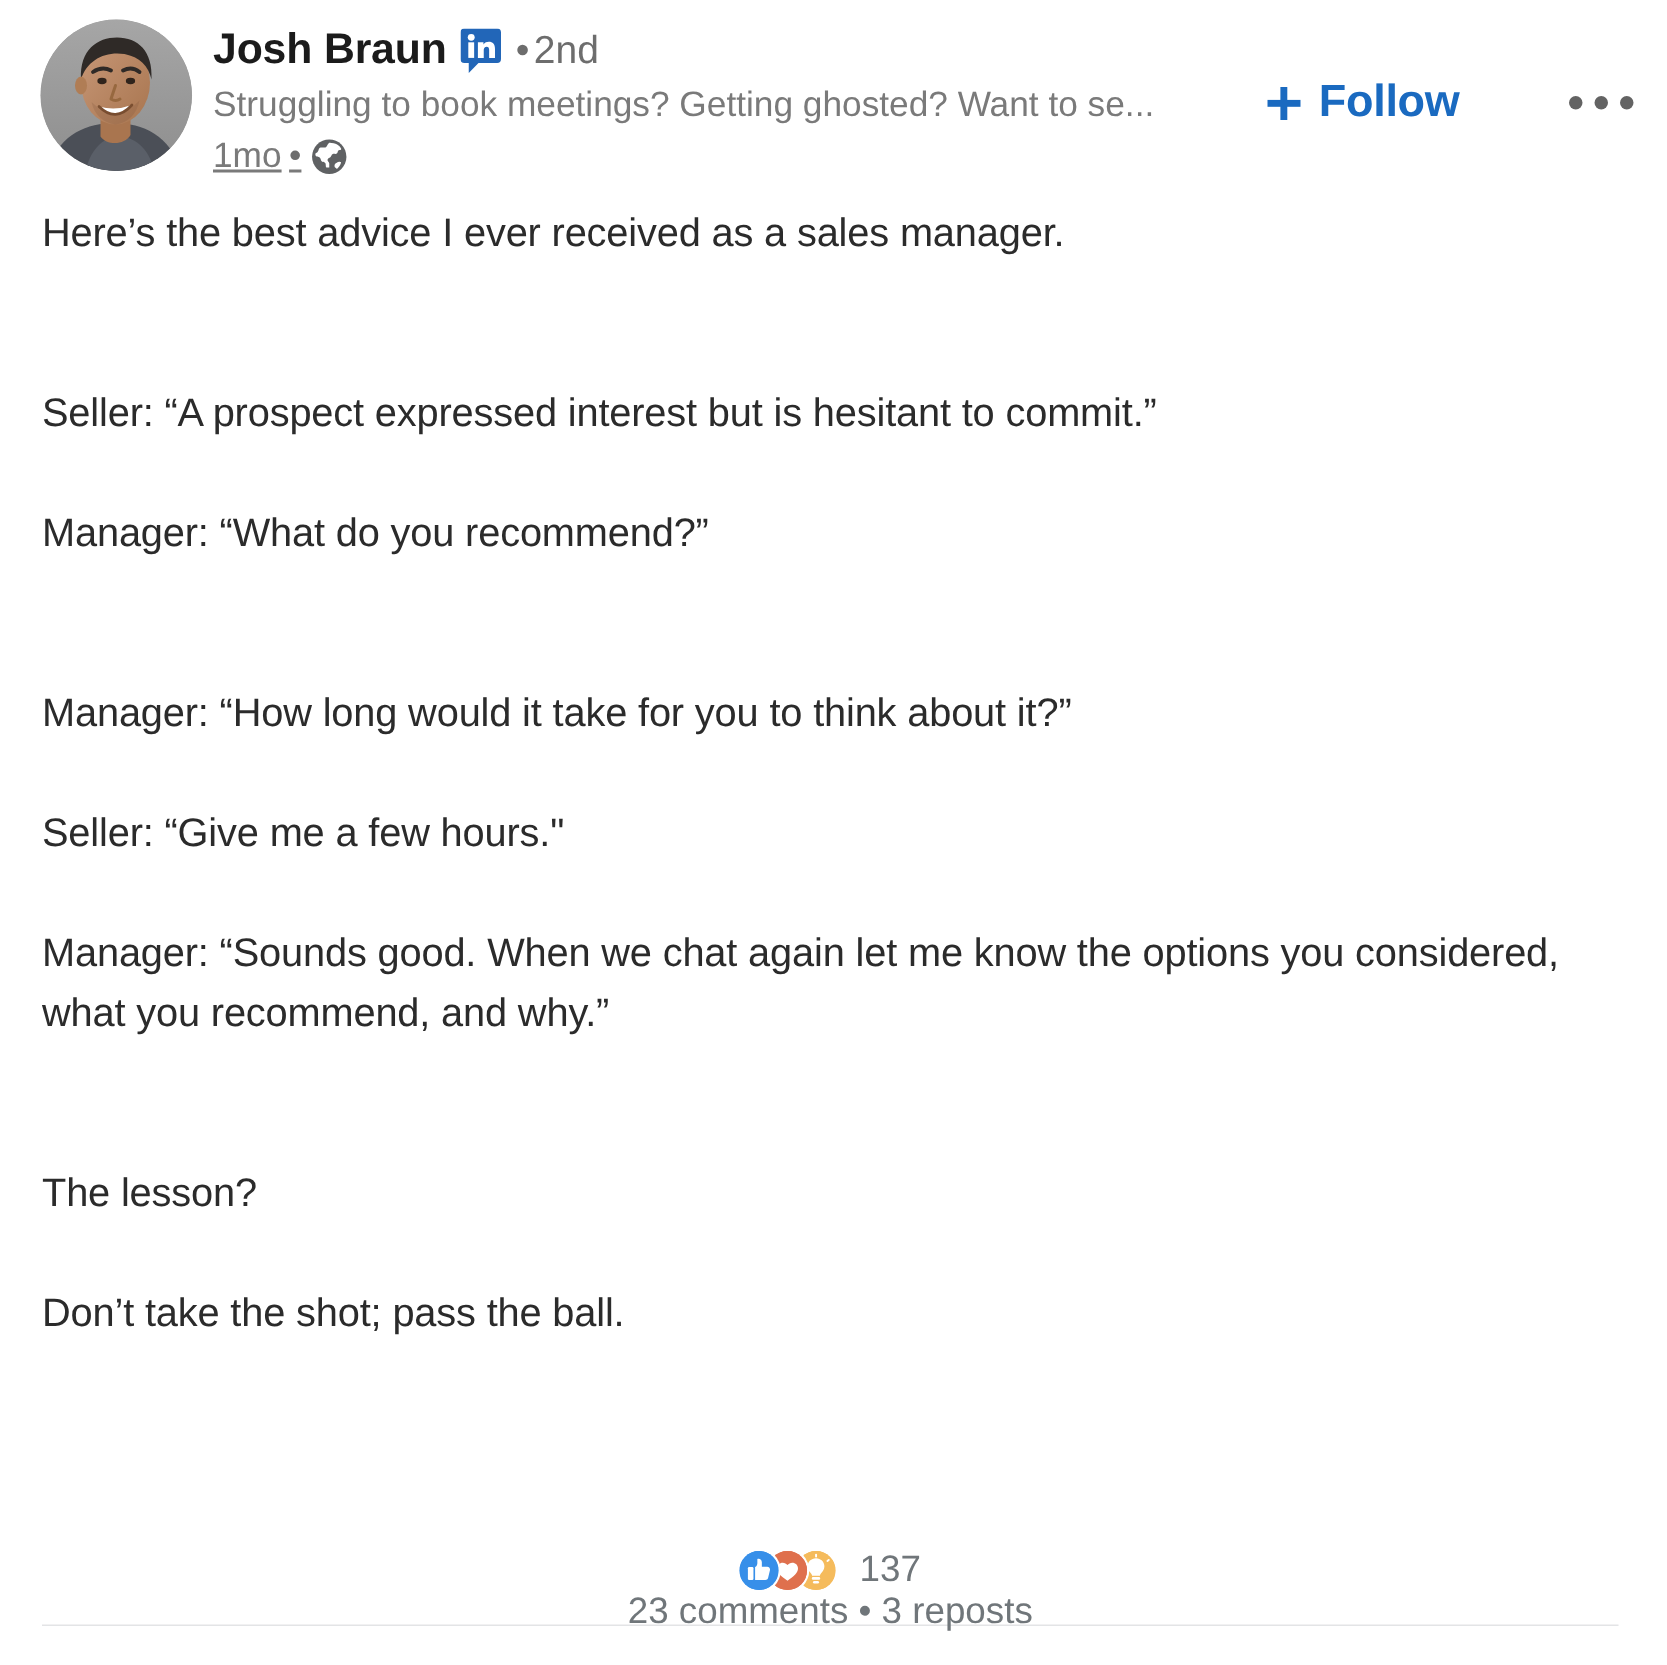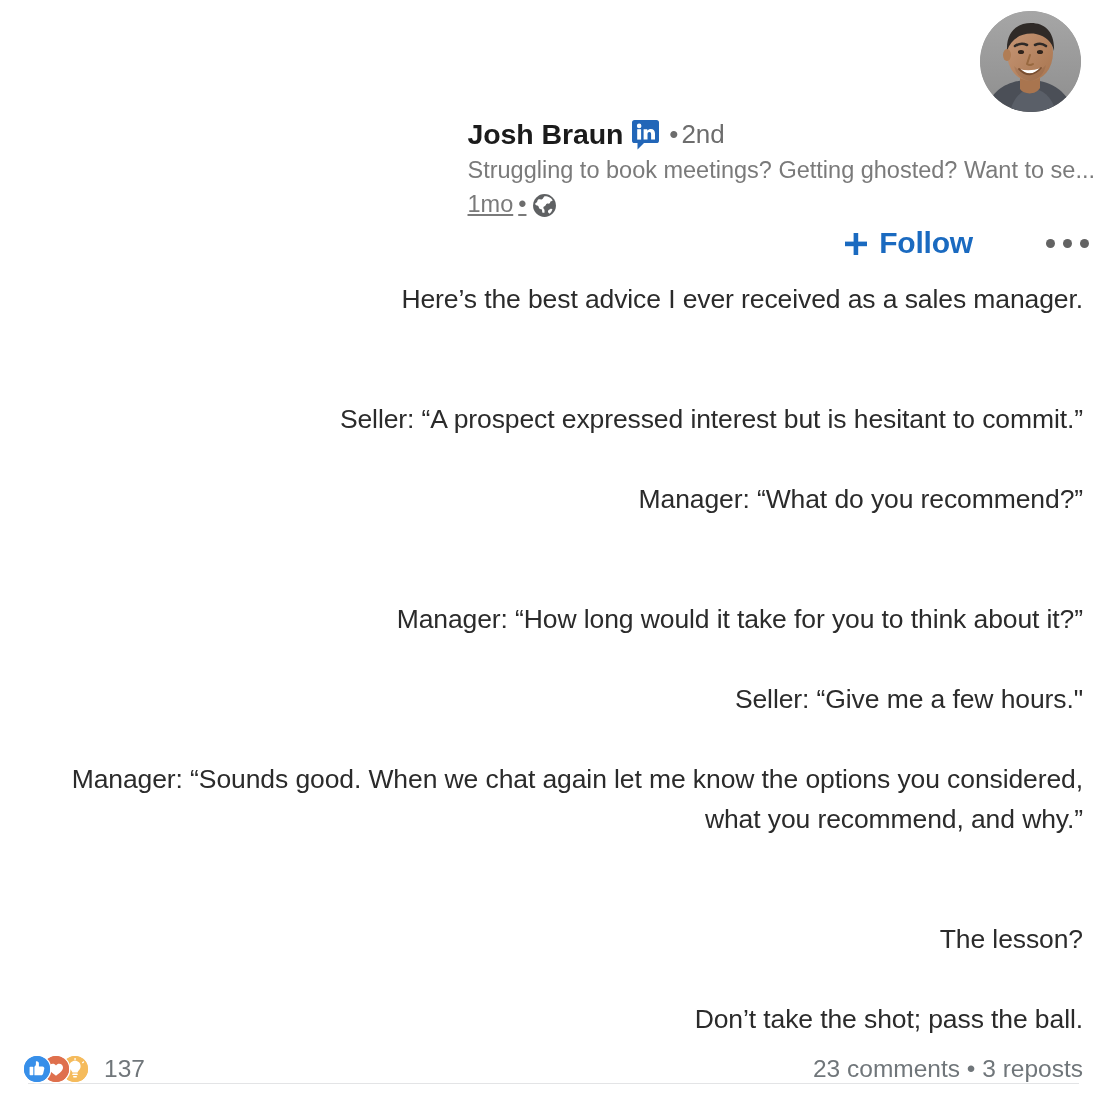--- a/index.html
+++ b/index.html
@@ -19,24 +19,23 @@
     position: relative;
     width: 1111px;
     height: 1110px;
     box-sizing: border-box;
     background: #ffffff;
   }
 
   
   .post-header {
     display: flex;
-    align-items: flex-end;
+    align-items: center;
     padding: 11px 16px 0 27px;
     box-sizing: border-box;
-    flex-direction: column;
   }
 
   .avatar-wrap {
     flex: 0 0 auto;
     width: 101px;
     height: 101px;
     margin-right: 14px;
   }
   .avatar {
     width: 101px;
@@ -157,41 +156,41 @@
   .post-body {
     padding: 0 28px 0 28px;
     margin-top: 19px;
     font-size: 26.5px;
     line-height: 40px;
     color: #2b2b2b;
     letter-spacing: -0.1px;
   }
   .post-body p {
     margin: 0;
-    text-align: right;
   }
   .post-body p.spacer {
     height: 40px;
     margin: 0;
   }
 
   
   .post-footer {
     position: absolute;
     left: 0;
     right: 0;
     bottom: 0;
     padding: 0 28px 0 24px;
     box-sizing: border-box;
   }
   .social-counts {
     display: flex;
-    align-items: flex-end;
+    align-items: center;
     justify-content: space-between;
     height: 50px;
+    flex-direction: column;
   }
   .reactions {
     display: flex;
     align-items: center;
     background: none;
     border: none;
     padding: 0;
     cursor: pointer;
   }
   .reaction-icons {

